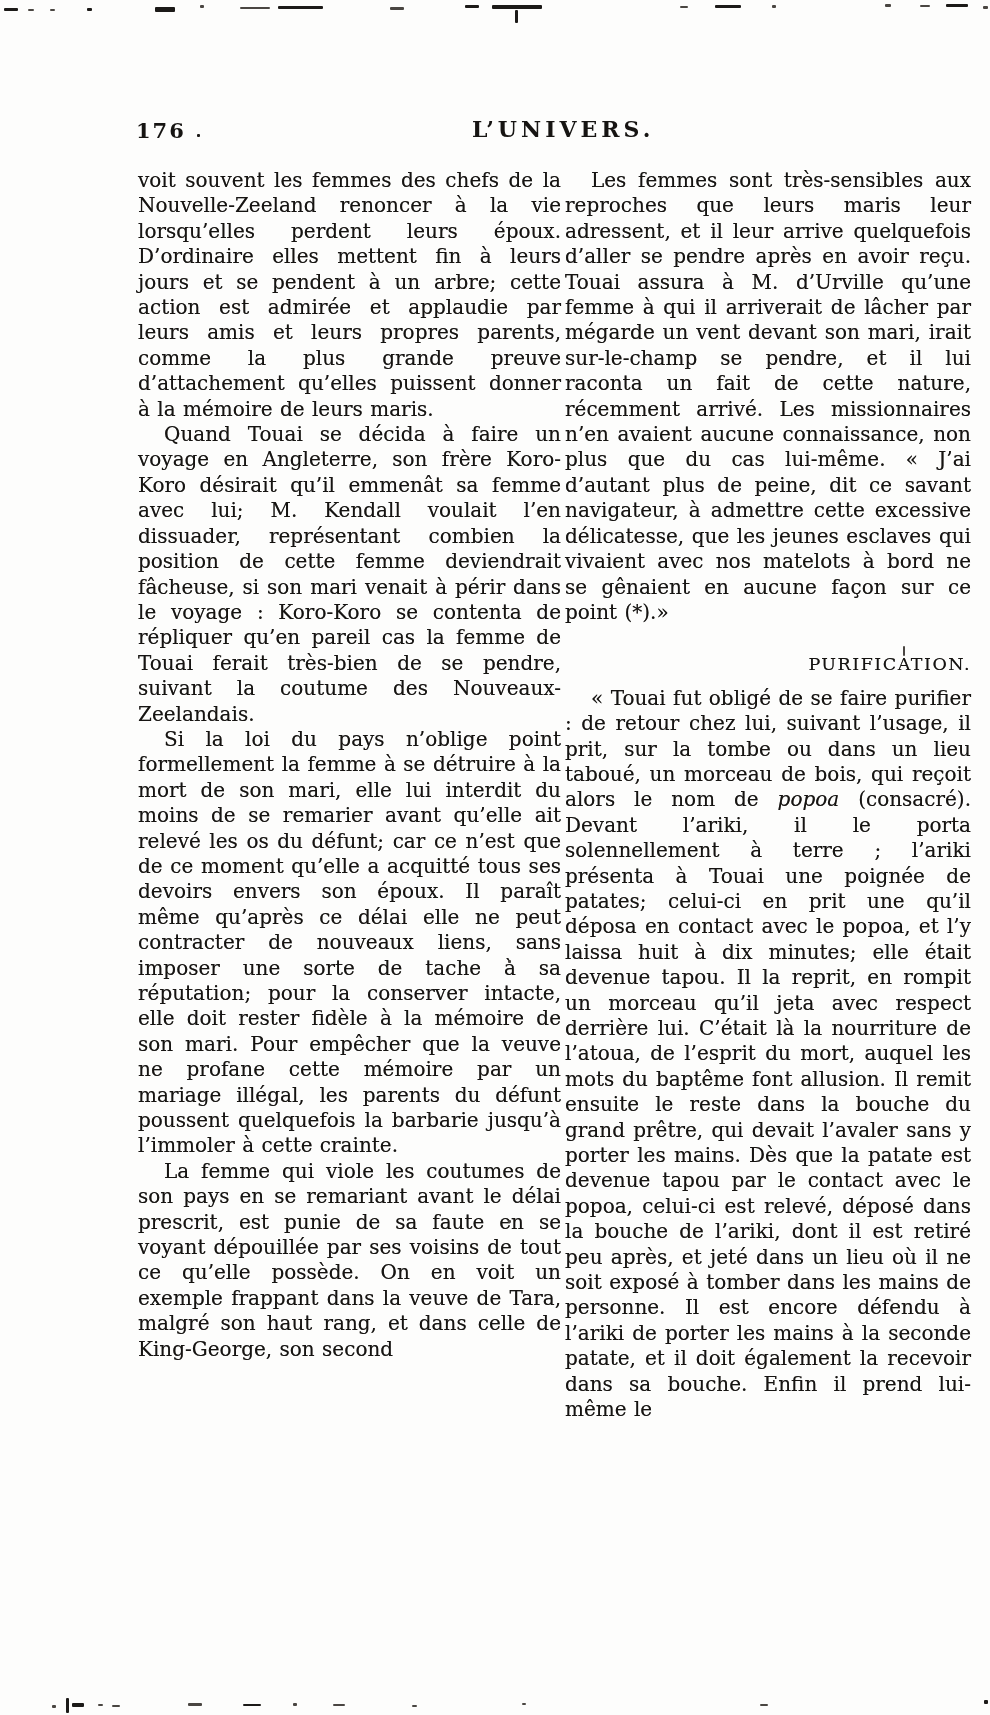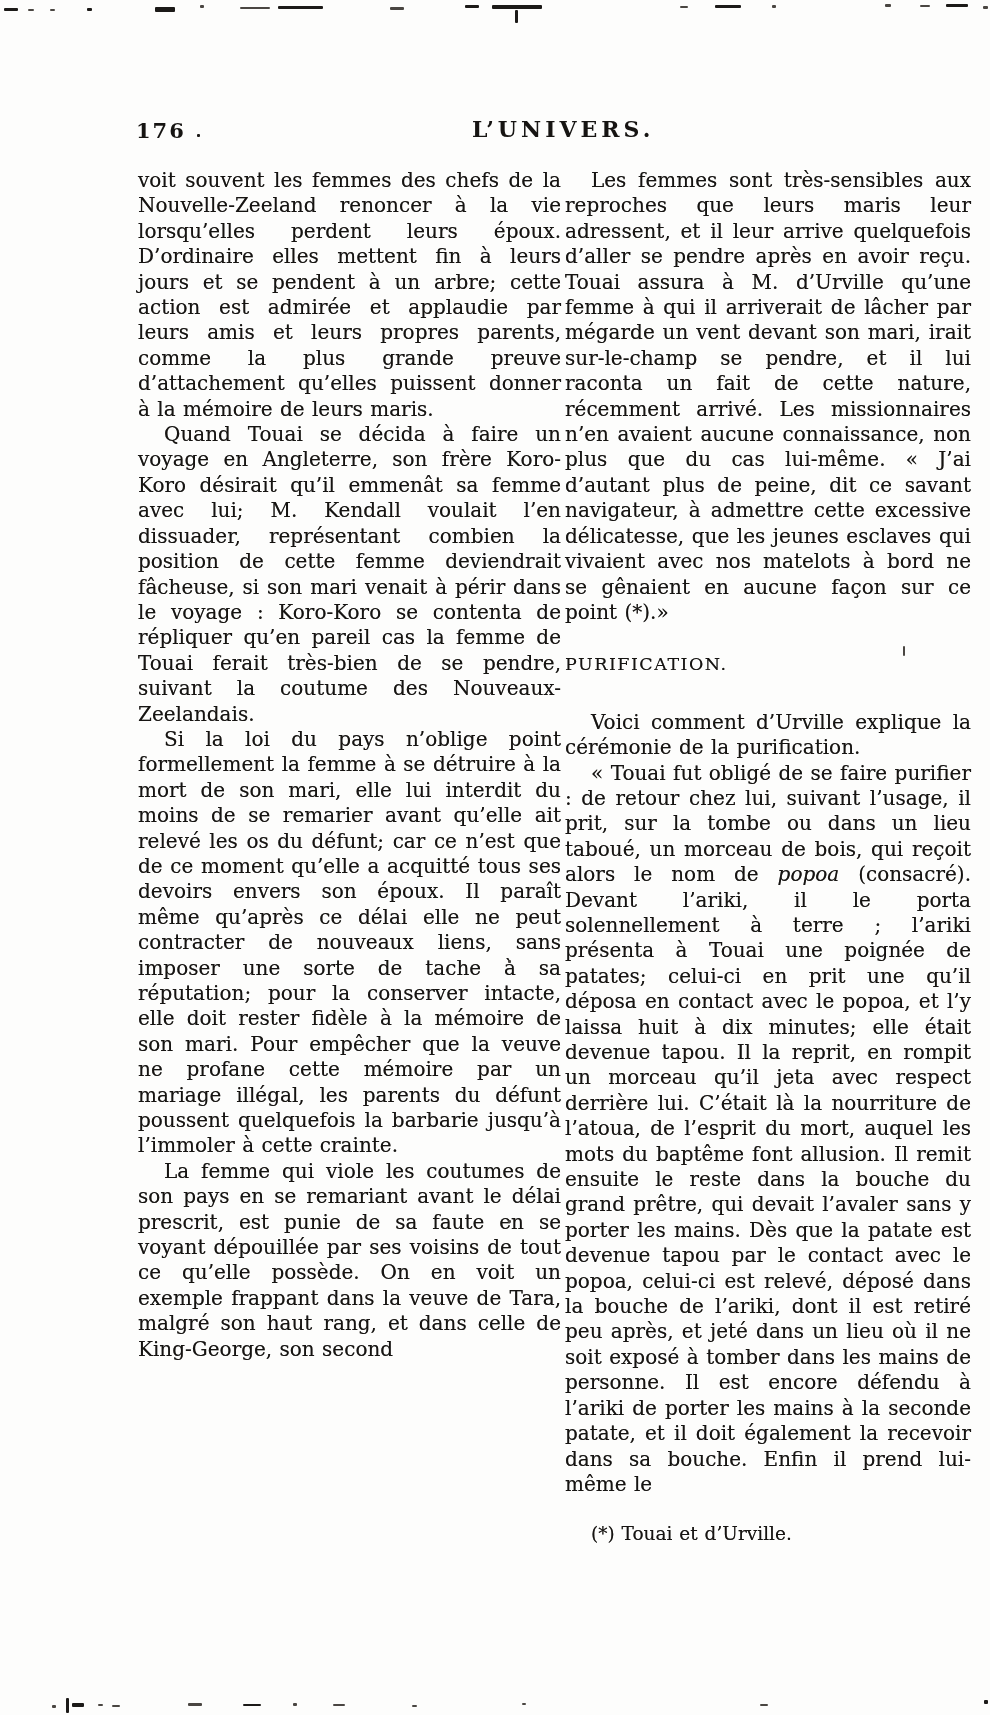--- a/index.html
+++ b/index.html
@@ -28,25 +28,25 @@
     text-align:justify;
     font-size:20px;line-height:25.4px;
     text-shadow:0 0 0.5px rgba(20,18,16,0.55);
     word-spacing:1px;
   }
   .col-left{left:118px;width:423px;margin-left:20px;}
   .col-right{left:565px;width:406px;}
   .col p{margin:0;text-indent:26px;}
   .col p.noindent{text-indent:0;}
   .section-heading{
-    text-align:left;
+    text-align:right;
     font-size:17.5px;
     font-weight:normal;
     letter-spacing:1.5px;
-    margin:27px 0 32px 0;
+    margin:27px 0 8px 0;
   }
   .footnote{
     margin-top:24px;
     padding-left:26px;
     font-size:18.5px;
     text-align:left;
   }
   i{}
   
   .speck{position:absolute;background:#1c1a18;border-radius:1px;}
@@ -63,23 +63,21 @@
   <div class="col col-left">
     <p class="noindent">voit souvent les femmes des chefs de la Nouvelle-Zeeland renoncer à la vie lorsqu’elles perdent leurs époux. D’ordinaire elles mettent fin à leurs jours et se pendent à un arbre; cette action est admirée et applaudie par leurs amis et leurs propres parents, comme la plus grande preuve d’attachement qu’elles puissent donner à la mémoire de leurs maris.</p>
     <p>Quand Touai se décida à faire un voyage en Angleterre, son frère Koro-Koro désirait qu’il emmenât sa femme avec lui; M. Kendall voulait l’en dissuader, représentant combien la position de cette femme deviendrait fâcheuse, si son mari venait à périr dans le voyage : Koro-Koro se contenta de répliquer qu’en pareil cas la femme de Touai ferait très-bien de se pendre, suivant la coutume des Nouveaux-Zeelandais.</p>
     <p>Si la loi du pays n’oblige point formellement la femme à se détruire à la mort de son mari, elle lui interdit du moins de se remarier avant qu’elle ait relevé les os du défunt; car ce n’est que de ce moment qu’elle a acquitté tous ses devoirs envers son époux. Il paraît même qu’après ce délai elle ne peut contracter de nouveaux liens, sans imposer une sorte de tache à sa réputation; pour la conserver intacte, elle doit rester fidèle à la mémoire de son mari. Pour empêcher que la veuve ne profane cette mémoire par un mariage illégal, les parents du défunt poussent quelquefois la barbarie jusqu’à l’immoler à cette crainte.</p>
     <p>La femme qui viole les coutumes de son pays en se remariant avant le délai prescrit, est punie de sa faute en se voyant dépouillée par ses voisins de tout ce qu’elle possède. On en voit un exemple frappant dans la veuve de Tara, malgré son haut rang, et dans celle de King-George, son second</p>
   </div>
 
   <div class="col col-right">
     <p>Les femmes sont très-sensibles aux reproches que leurs maris leur adressent, et il leur arrive quelquefois d’aller se pendre après en avoir reçu. Touai assura à M. d’Urville qu’une femme à qui il arriverait de lâcher par mégarde un vent devant son mari, irait sur-le-champ se pendre, et il lui raconta un fait de cette nature, récemment arrivé. Les missionnaires n’en avaient aucune connaissance, non plus que du cas lui-même. « J’ai d’autant plus de peine, dit ce savant navigateur, à admettre cette excessive délicatesse, que les jeunes esclaves qui vivaient avec nos matelots à bord ne se gênaient en aucune façon sur ce point (*).»</p>
     <div class="section-heading">PURIFICATION.</div>
-    <p>Voici comment d’Urville explique la cérémonie de la purification.</p>
     <p><span>« Touai fut obligé de se faire purifier : de retour chez lui, suivant l’usage, il prit, sur la tombe ou dans un lieu taboué, un morceau de bois, qui reçoit alors le nom de </span><i>popoa</i><span> (consacré). Devant l’ariki, il le porta solennellement à terre ; l’ariki présenta à Touai une poignée de patates; celui-ci en prit une qu’il déposa en contact avec le popoa, et l’y laissa huit à dix minutes; elle était devenue tapou. Il la reprit, en rompit un morceau qu’il jeta avec respect derrière lui. C’était là la nourriture de l’atoua, de l’esprit du mort, auquel les mots du baptême font allusion. Il remit ensuite le reste dans la bouche du grand prêtre, qui devait l’avaler sans y porter les mains. Dès que la patate est devenue tapou par le contact avec le popoa, celui-ci est relevé, déposé dans la bouche de l’ariki, dont il est retiré peu après, et jeté dans un lieu où il ne soit exposé à tomber dans les mains de personne. Il est encore défendu à l’ariki de porter les mains à la seconde patate, et il doit également la recevoir dans sa bouche. Enfin il prend lui-même le</span></p>
-    <div class="footnote">(*) Touai et d’Urville.</div>
   </div>
 
   <span class="speck" style="left:4px;top:8px;width:14px;height:3px;"></span>
   <span class="speck light" style="left:28px;top:9px;width:6px;height:2px;"></span>
   <span class="speck light" style="left:50px;top:9px;width:5px;height:2px;"></span>
   <span class="speck" style="left:87px;top:8px;width:5px;height:3px;"></span>
   <span class="speck" style="left:155px;top:7px;width:20px;height:5px;"></span>
   <span class="speck light" style="left:200px;top:5px;width:4px;height:3px;"></span>
   <span class="speck light" style="left:240px;top:7px;width:30px;height:2px;"></span>
   <span class="speck" style="left:278px;top:6px;width:45px;height:3px;"></span>

